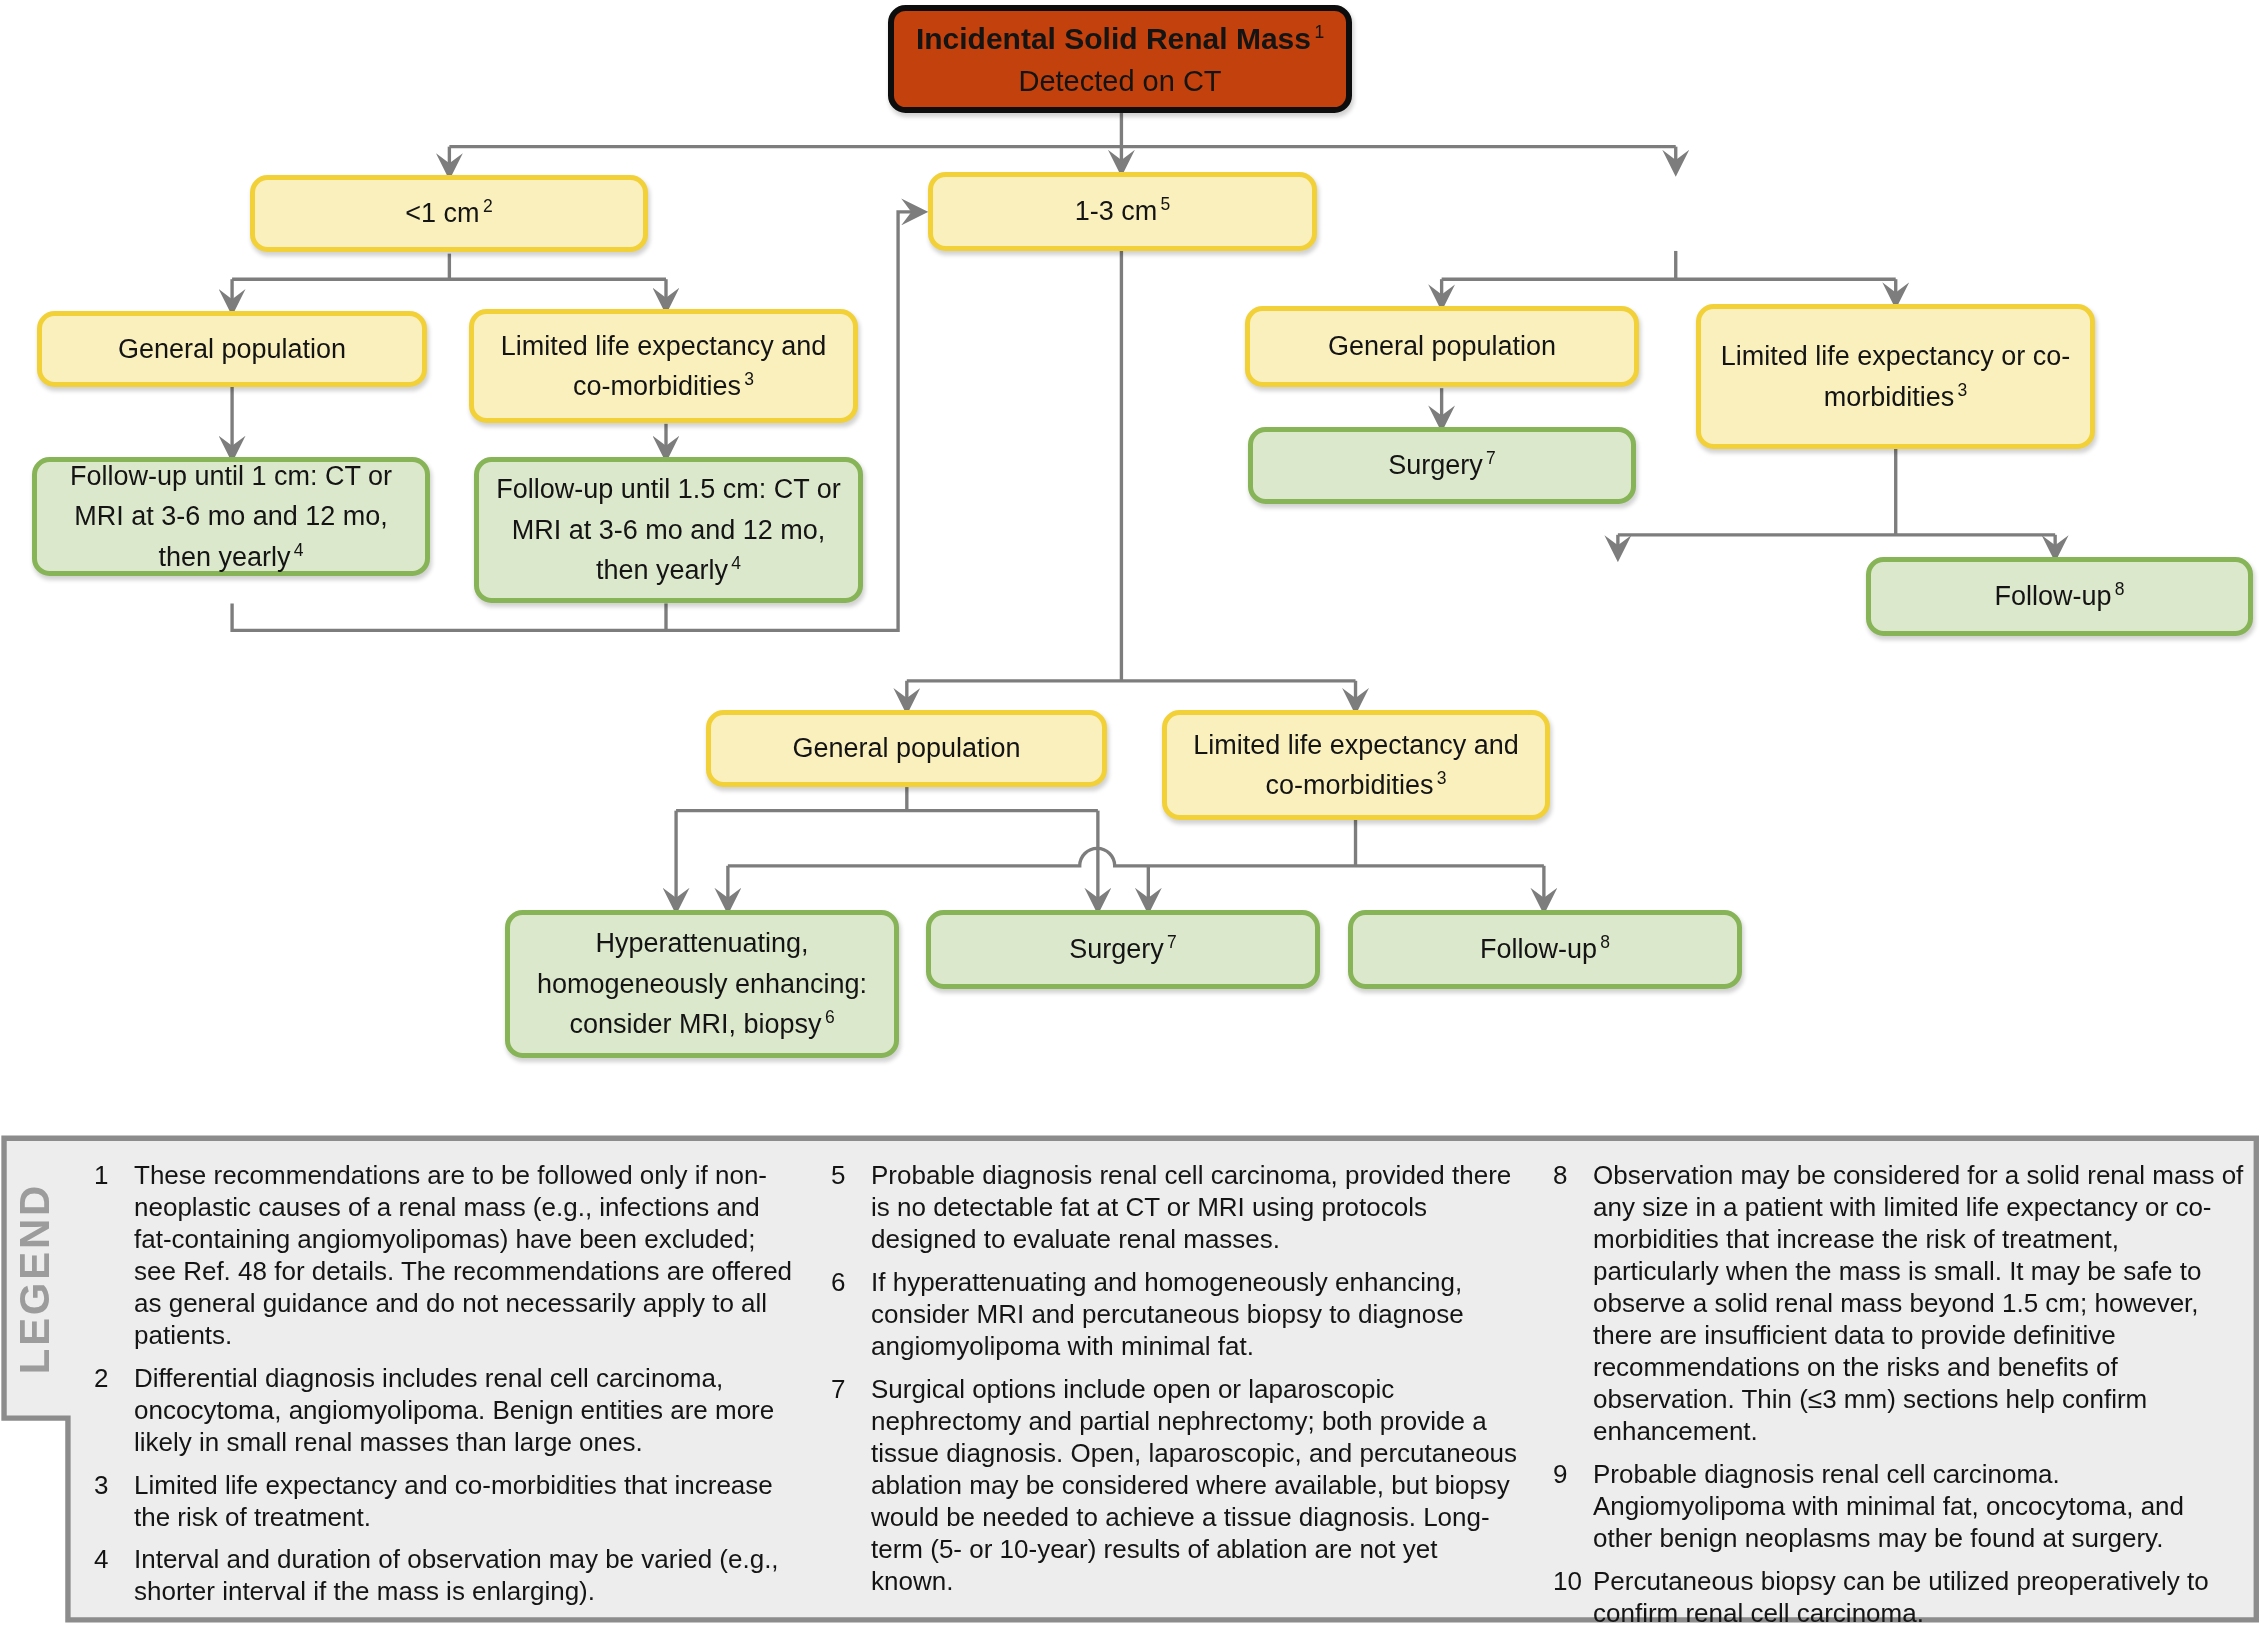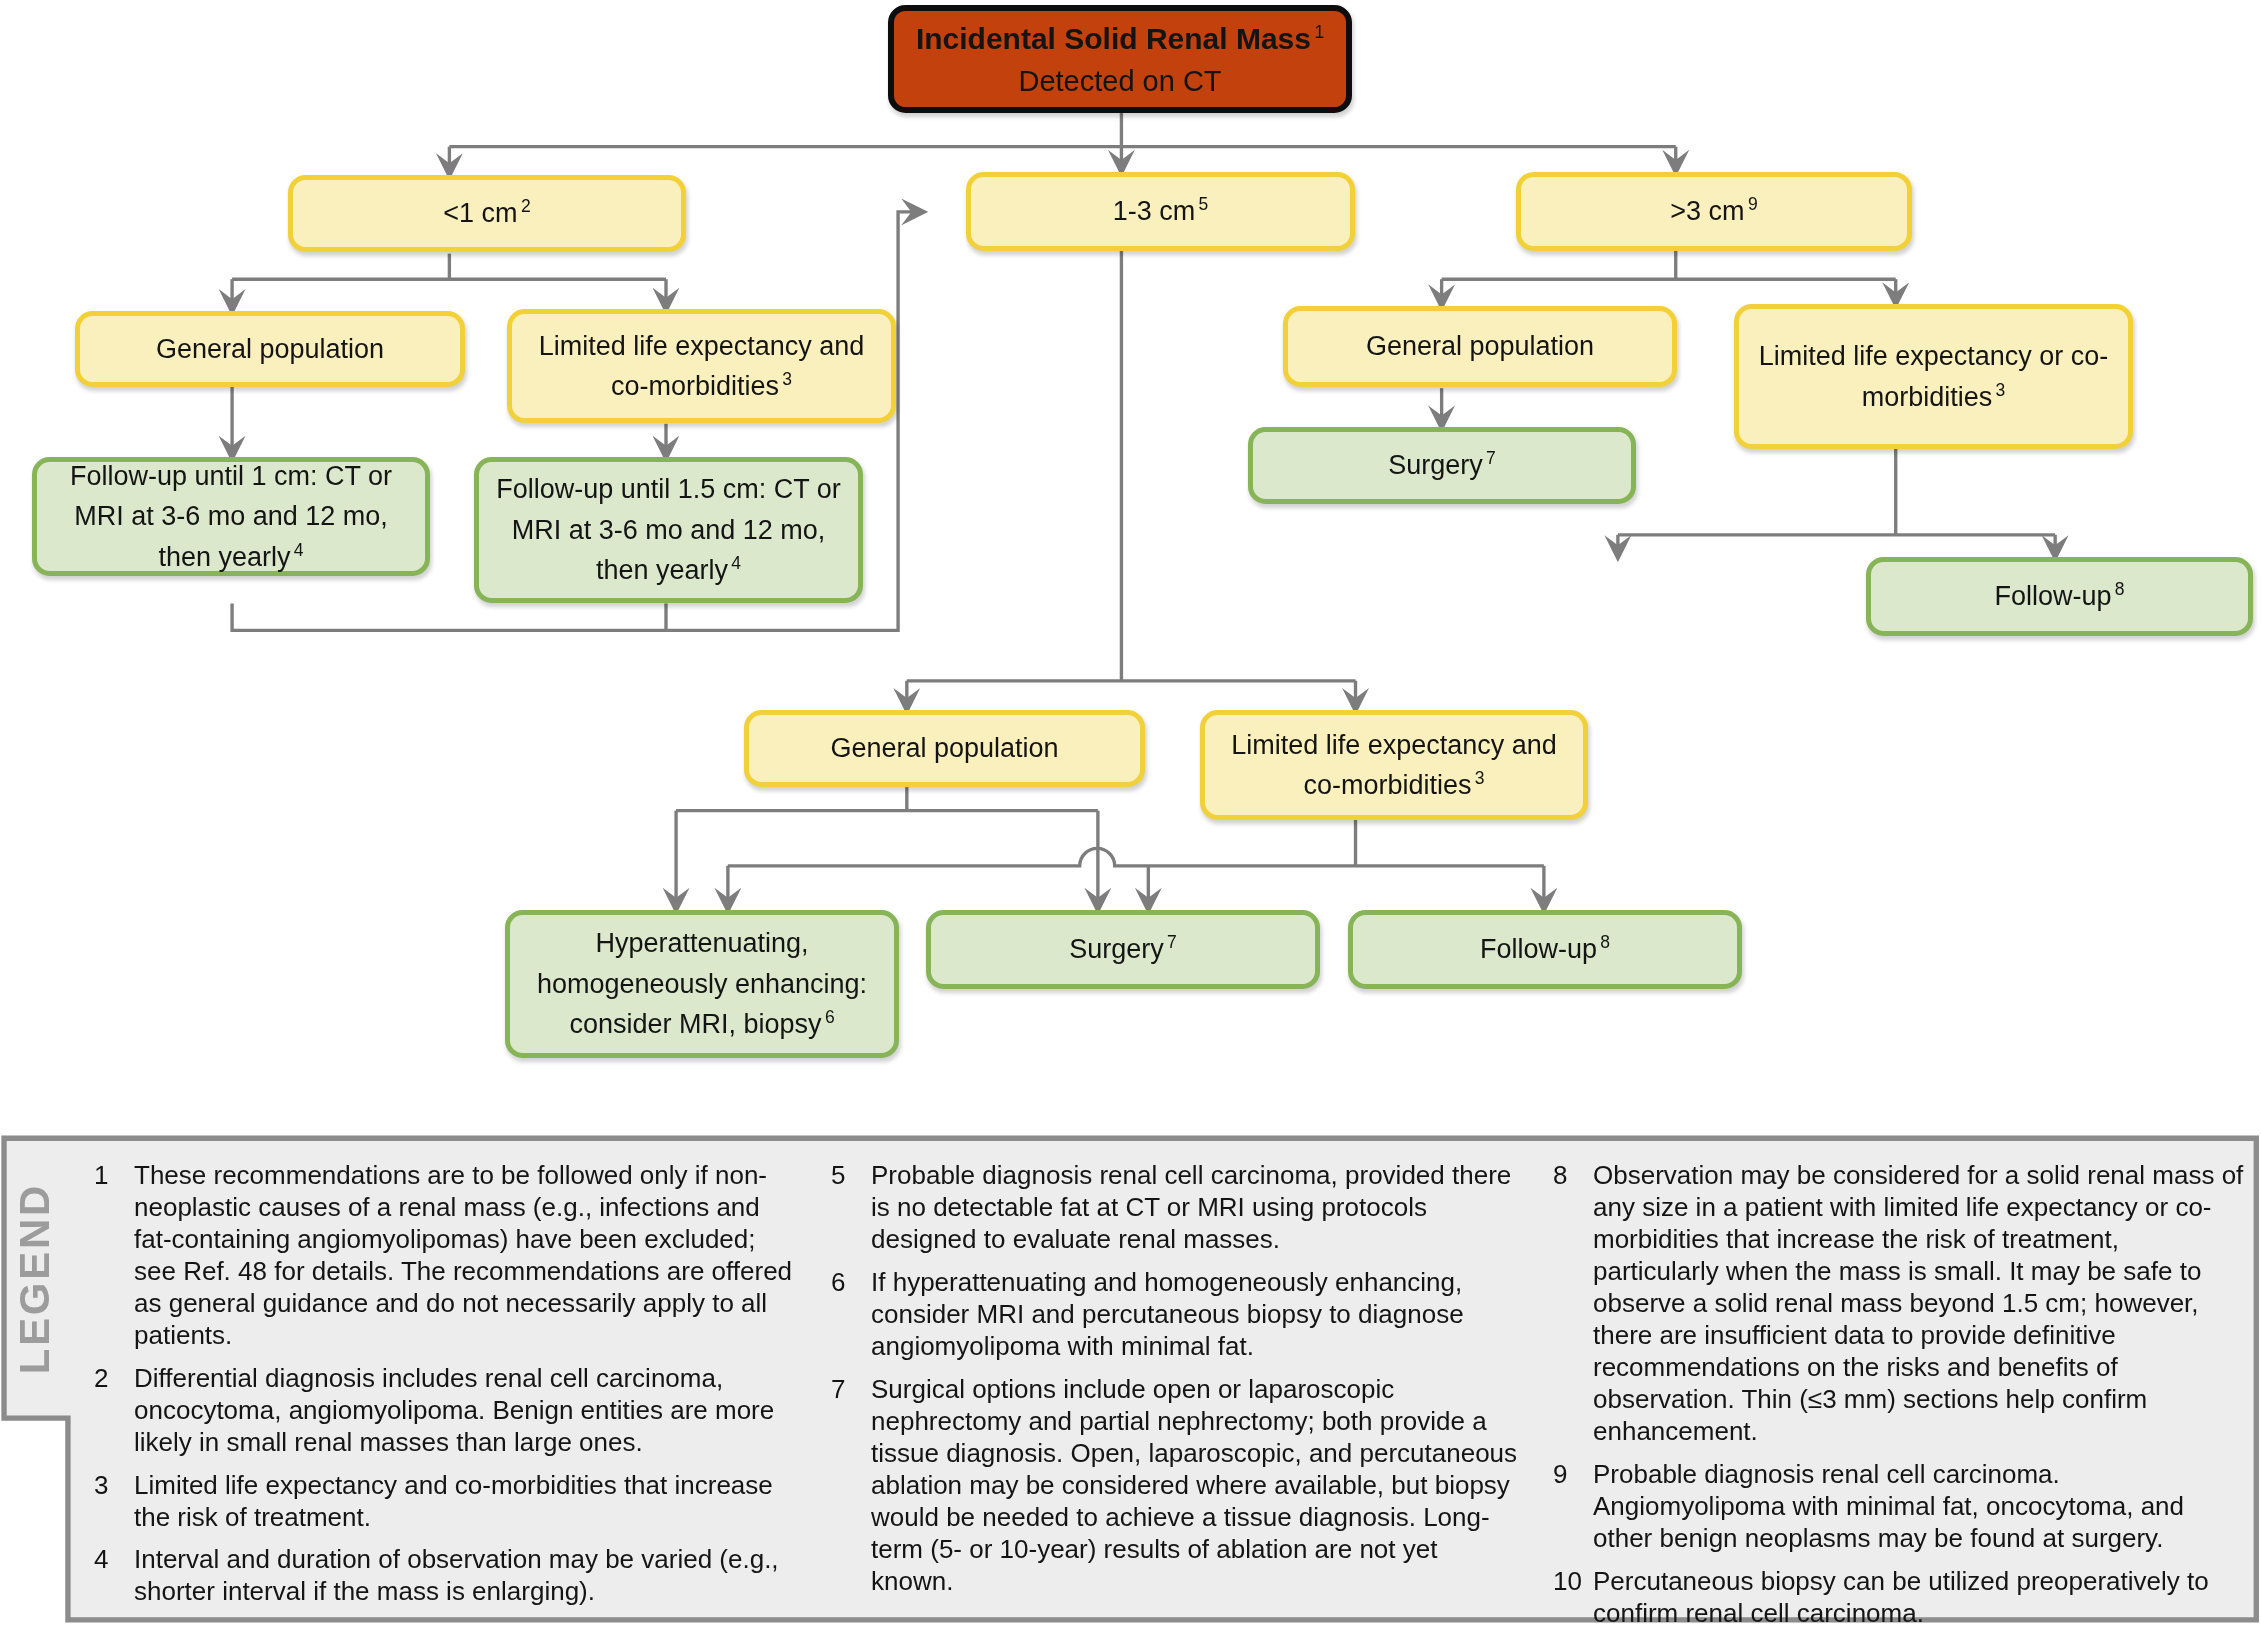--- a/index.html
+++ b/index.html
@@ -8,21 +8,21 @@
   #canvas{position:absolute;inset:0;}
   svg.layer{position:absolute;left:0;top:0;z-index:0;}
   .node{position:absolute;z-index:2;display:flex;align-items:center;justify-content:center;
         text-align:center;border-radius:17.5px;box-sizing:border-box;
         box-shadow:1.3px 3.4px 4.7px rgba(0,0,0,0.18);padding:4px 15px;}
   .node .lbl{font-size:27px;line-height:1.5;color:#141414;}
   .node sup{font-size:17.5px;vertical-align:super;padding-left:3.4px;line-height:0;}
   .blue{background:#c2410c;border:6px solid #0d0d0d;}
   .blue .lbl{font-size:29px;line-height:1.45;}
   .blue .t1{font-weight:bold;font-size:30px;}
-  .yellow{background:#faf0bd;border:5.4px solid #f2d138;margin-left:38px;}
+  .yellow{background:#faf0bd;border:5.4px solid #f2d138;}
   .green{background:#dce8cc;border:5.4px solid #86b457;}
   .legend-col{position:absolute;z-index:2;display:flex;flex-direction:column;gap:10.8px;}
   .li{display:flex;align-items:flex-start;}
   .li .num{flex:none;width:40px;font-size:26px;line-height:32px;}
   .li .txt{flex:1;font-size:26px;line-height:32px;}
   .legend-tab{position:absolute;z-index:2;left:4px;top:1144px;width:62px;height:269px;
               display:flex;align-items:center;justify-content:center;}
   .legend-tab span{writing-mode:vertical-rl;transform:rotate(180deg);
               font-size:42px;font-weight:bold;letter-spacing:2.7px;color:#9c9c9c;}
 </style>
@@ -87,23 +87,20 @@
   <div class="node blue" style="left:888px;top:5.4px;width:464px;height:108px;">
     <div class="lbl"><span class="t1">Incidental Solid Renal Mass</span><sup>1</sup><br>
     <span>Detected on CT</span></div>
   </div>
 
   <div class="node yellow" style="left:250px;top:175px;width:398px;height:77px;">
     <div class="lbl"><span>&lt;1 cm</span><sup>2</sup></div>
   </div>
   <div class="node yellow" style="left:928px;top:172px;width:389px;height:79px;">
     <div class="lbl"><span>1-3 cm</span><sup>5</sup></div>
-  </div>
-  <div class="node yellow" style="left:1478px;top:172px;width:396px;height:79px;">
-    <div class="lbl"><span>&gt;3 cm</span><sup>9</sup></div>
   </div>
 
   <div class="node yellow" style="left:37px;top:311px;width:390px;height:76px;">
     <div class="lbl"><span>General population</span></div>
   </div>
   <div class="node yellow" style="left:469px;top:309px;width:389px;height:114px;">
     <div class="lbl"><span>Limited life expectancy and co-morbidities</span><sup>3</sup></div>
   </div>
   <div class="node green" style="left:32px;top:457px;width:398px;height:119px;">
     <div class="lbl"><span>Follow-up until 1 cm: CT or MRI at 3-6 mo and 12 mo, then yearly</span><sup>4</sup></div>

